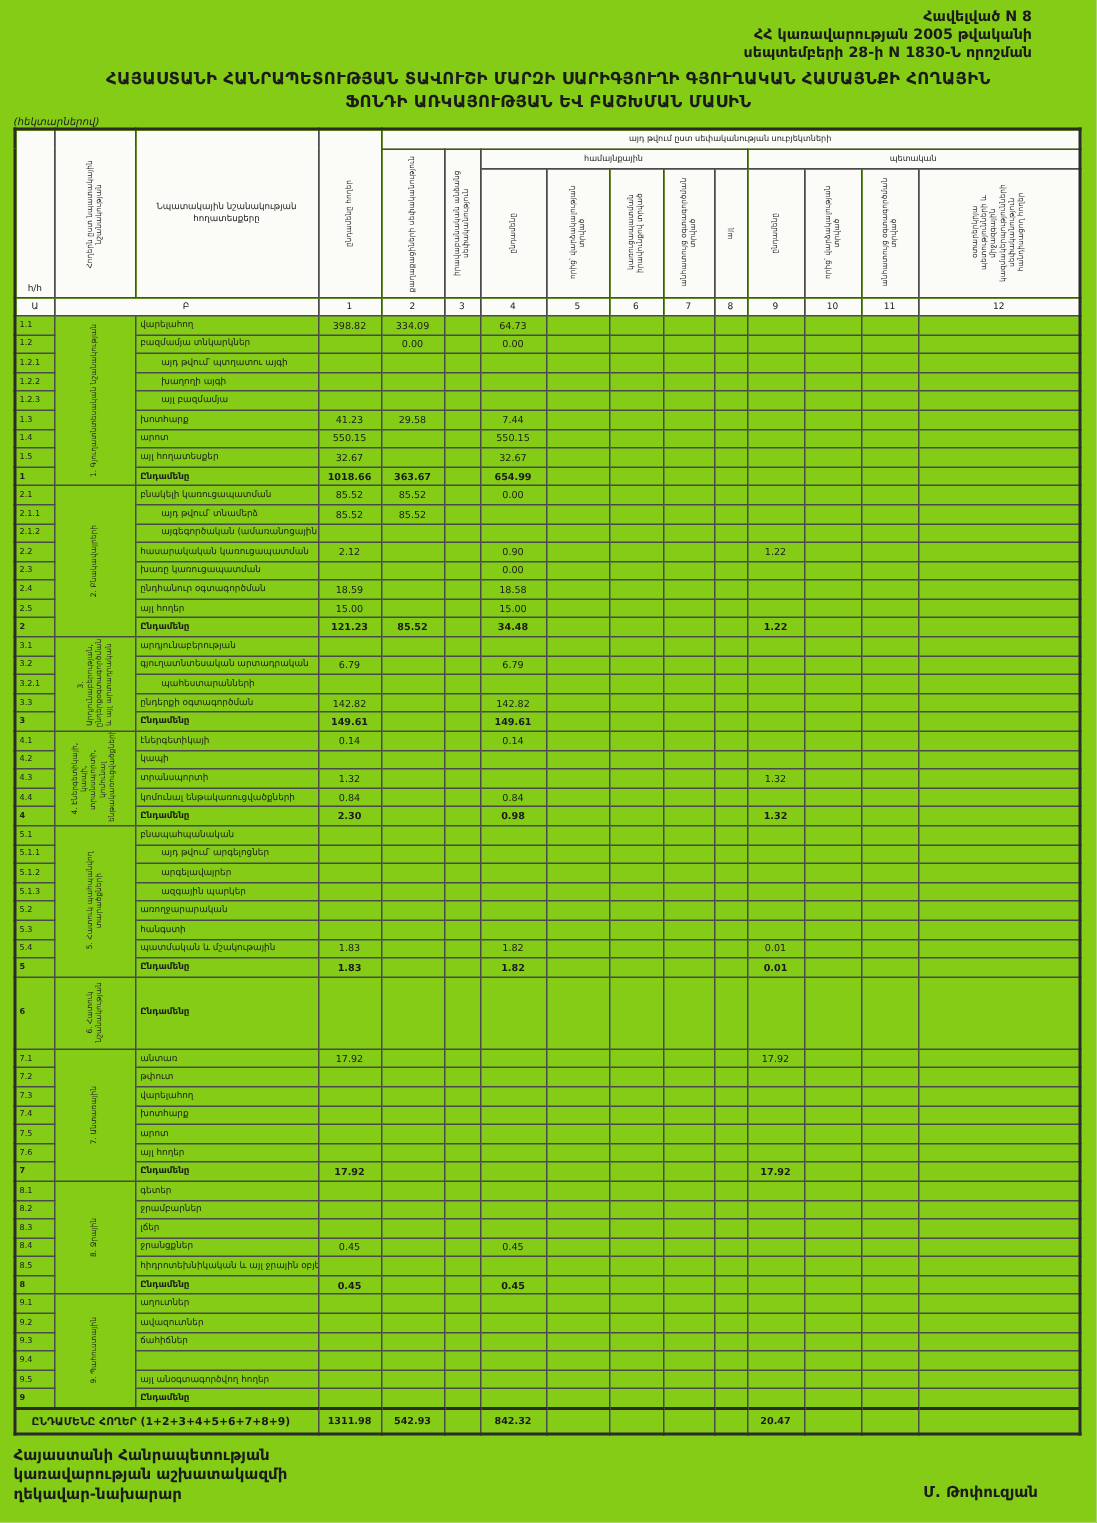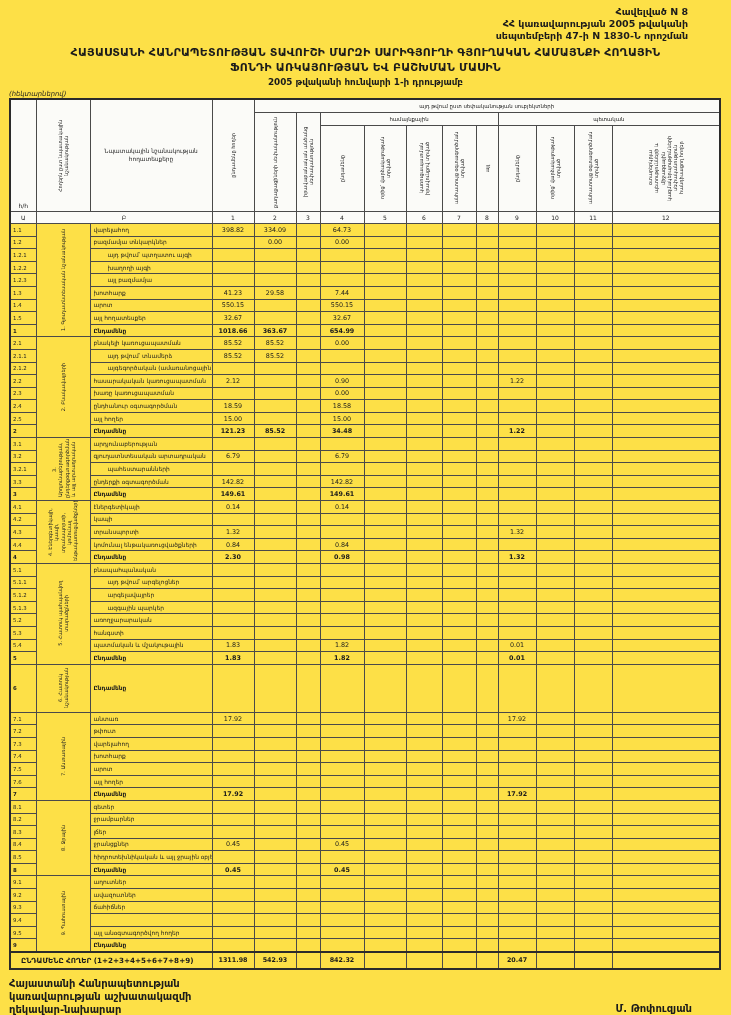--- a/index.html
+++ b/index.html
@@ -5,21 +5,21 @@
   * { box-sizing: border-box; margin:0; padding:0; }
   html,body { width:731px; height:1015px; }
   body {
     background:#efefec;
     font-family:"DejaVu Sans", sans-serif;
     color:#1b1b1b;
     -webkit-font-smoothing:antialiased;
   }
   .page {
     position:relative; width:731px; height:1015px;
-    background:#fde047; padding:6px 9px 4px 9px; overflow:hidden;
+    background:#84cc16; padding:6px 9px 4px 9px; overflow:hidden;
   }
   .appendix { text-align:right; font-size:9.5px; font-weight:bold; line-height:1.28; padding-right:34px; }
   .titles { text-align:center; margin-top:4px; }
   .report-title { font-size:12px; font-weight:bold; letter-spacing:4px; }
   .sub { font-size:11px; font-weight:bold; margin-top:2px; letter-spacing:0.2px; }
   .sub3 { font-size:8.8px; font-weight:bold; margin-top:3px; }
   .units { text-align:left; font-size:6.8px; font-style:italic; padding-right:6px; margin-top:3px; }
 
   table { border-collapse:collapse; width:712px; table-layout:fixed; margin-top:0; border:2px solid #2b2b2b; }
   th, td { border:1px solid #4a4a4a; padding:0 1px; overflow:hidden; vertical-align:middle; }
@@ -55,27 +55,26 @@
   .signature { font-size:10px; font-weight:bold; padding-right:30px; padding-bottom:2px; }
 </style>
 </head>
 <body>
 
 <div class="page">
 
   <div class="appendix">
     <div>Հավելված N 8</div>
     <div>ՀՀ կառավարության 2005 թվականի</div>
-    <div>սեպտեմբերի 47-ի N 1830-Ն որոշման</div>
+    <div>սեպտեմբերի 28-ի N 1830-Ն որոշման</div>
   </div>
 
   <div class="titles">
     <div class="sub">ՀԱՅԱՍՏԱՆԻ ՀԱՆՐԱՊԵՏՈՒԹՅԱՆ ՏԱՎՈՒՇԻ ՄԱՐԶԻ ՍԱՐԻԳՅՈՒՂԻ ԳՅՈՒՂԱԿԱՆ ՀԱՄԱՅՆՔԻ ՀՈՂԱՅԻՆ</div>
     <div class="sub">ՖՈՆԴԻ ԱՌԿԱՅՈՒԹՅԱՆ ԵՎ ԲԱՇԽՄԱՆ ՄԱՍԻՆ</div>
-    <div class="sub3">2005 թվականի հունվարի 1-ի դրությամբ</div>
   </div>
 
   <div class="units">(հեկտարներով)</div>
 
   <table>
     <colgroup>
       <col style="width:26px">
         <col style="width:54px">
         <col style="width:122px">
       <col style="width:42px">

